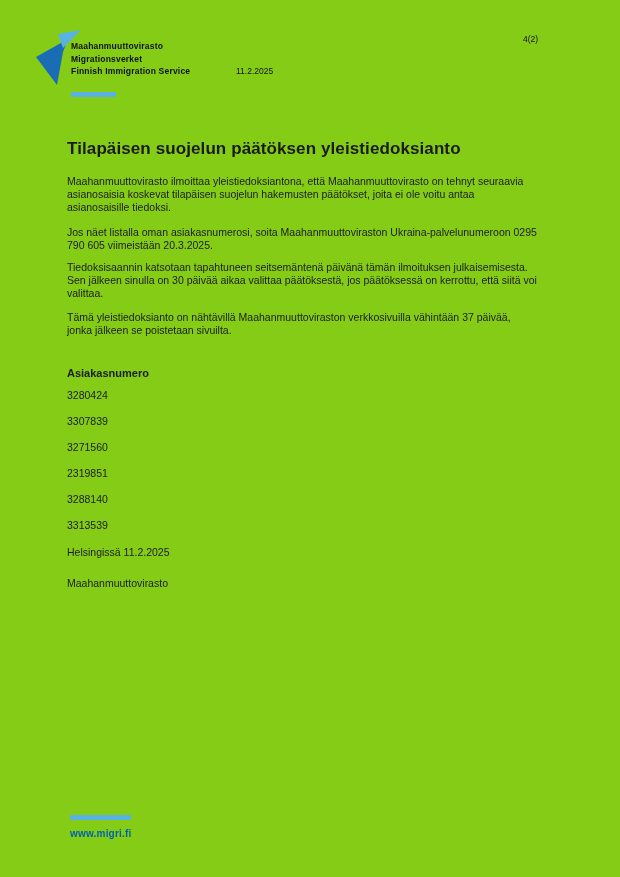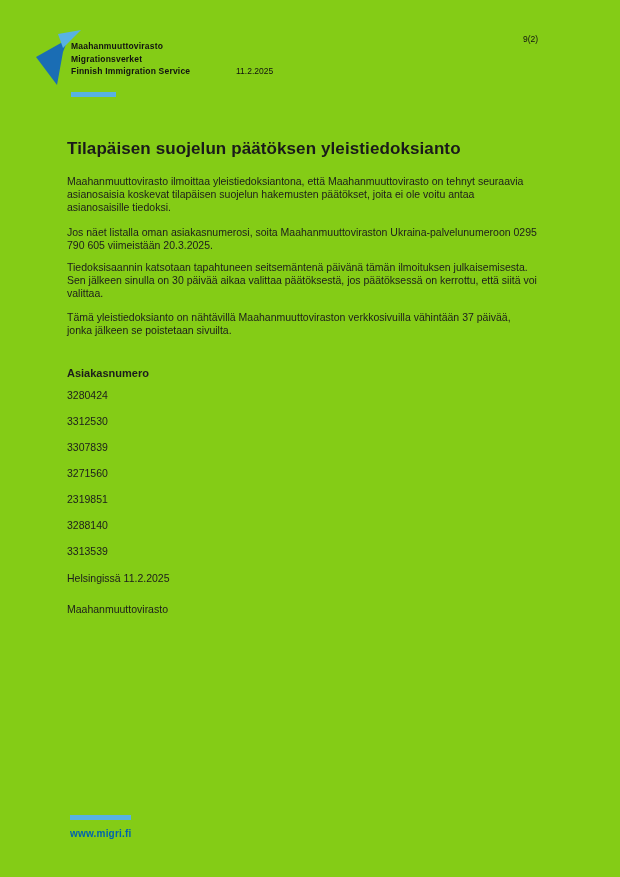--- a/index.html
+++ b/index.html
@@ -76,39 +76,38 @@
   </svg>
 
   <div class="logo-text">
       <div class="logo-line">Maahanmuuttovirasto</div>
       <div class="logo-line">Migrationsverket</div>
       <div class="logo-line">Finnish Immigration Service</div>
     </div>
 
   <div class="header-date">11.2.2025</div>
 
-  <div class="page-number">9(2)</div>
+  <div class="page-number">4(2)</div>
 
   <div class="logo-bar"></div>
 
   <div class="content">
     <h1 class="doc-title">Tilapäisen suojelun päätöksen yleistiedoksianto</h1>
 
     <div>
         <div class="para">Maahanmuuttovirasto ilmoittaa yleistiedoksiantona, että Maahanmuuttovirasto on tehnyt seuraavia asianosaisia koskevat tilapäisen suojelun hakemusten päätökset, joita ei ole voitu antaa asianosaisille tiedoksi.</div>
         <div class="para">Jos näet listalla oman asiakasnumerosi, soita Maahanmuuttoviraston Ukraina-palvelunumeroon 0295 790 605 viimeistään 20.3.2025.</div>
         <div class="para">Tiedoksisaannin katsotaan tapahtuneen seitsemäntenä päivänä tämän ilmoituksen julkaisemisesta. Sen jälkeen sinulla on 30 päivää aikaa valittaa päätöksestä, jos päätöksessä on kerrottu, että siitä voi valittaa.</div>
         <div class="para">Tämä yleistiedoksianto on nähtävillä Maahanmuuttoviraston verkkosivuilla vähintään 37 päivää, jonka jälkeen se poistetaan sivuilta.</div>
       </div>
 
     <div class="list-heading">Asiakasnumero</div>
 
     <div>
         <div class="customer-number">3280424</div>
-        <div class="customer-number">3312530</div>
         <div class="customer-number">3307839</div>
         <div class="customer-number">3271560</div>
         <div class="customer-number">2319851</div>
         <div class="customer-number">3288140</div>
         <div class="customer-number">3313539</div>
       </div>
 
     <div class="signoff-place">Helsingissä 11.2.2025</div>
 
     <div class="signoff-org">Maahanmuuttovirasto</div>

